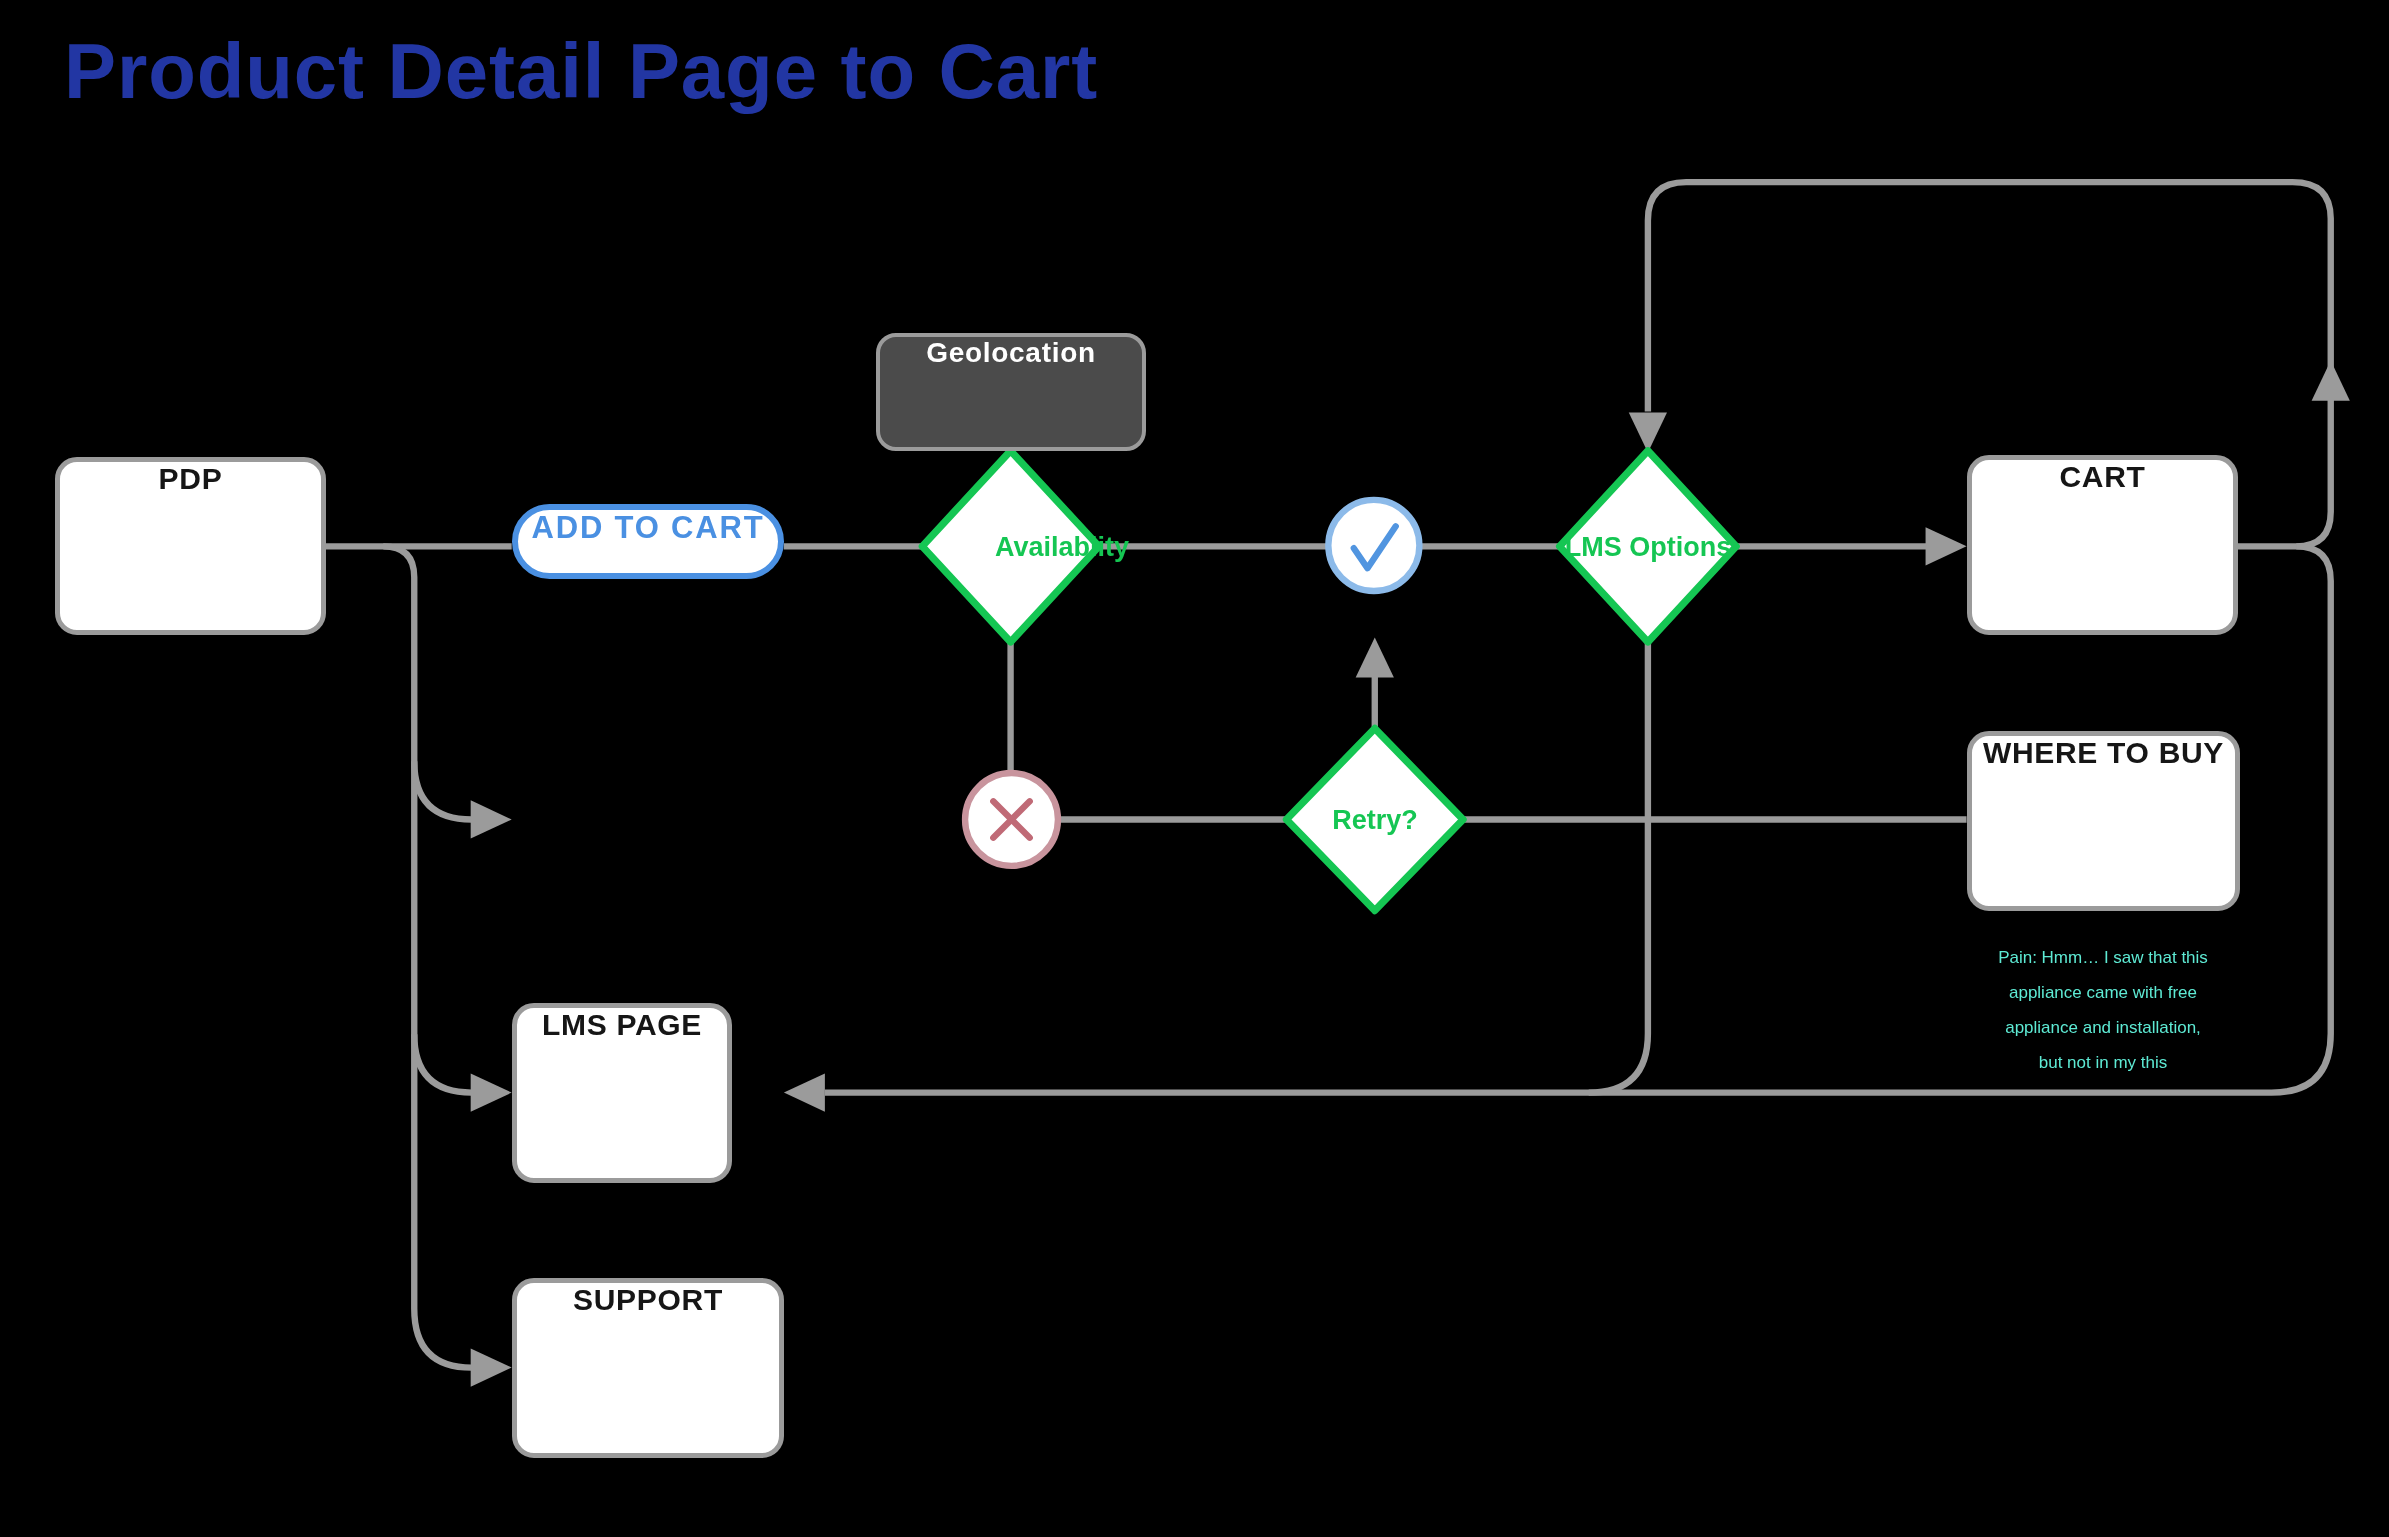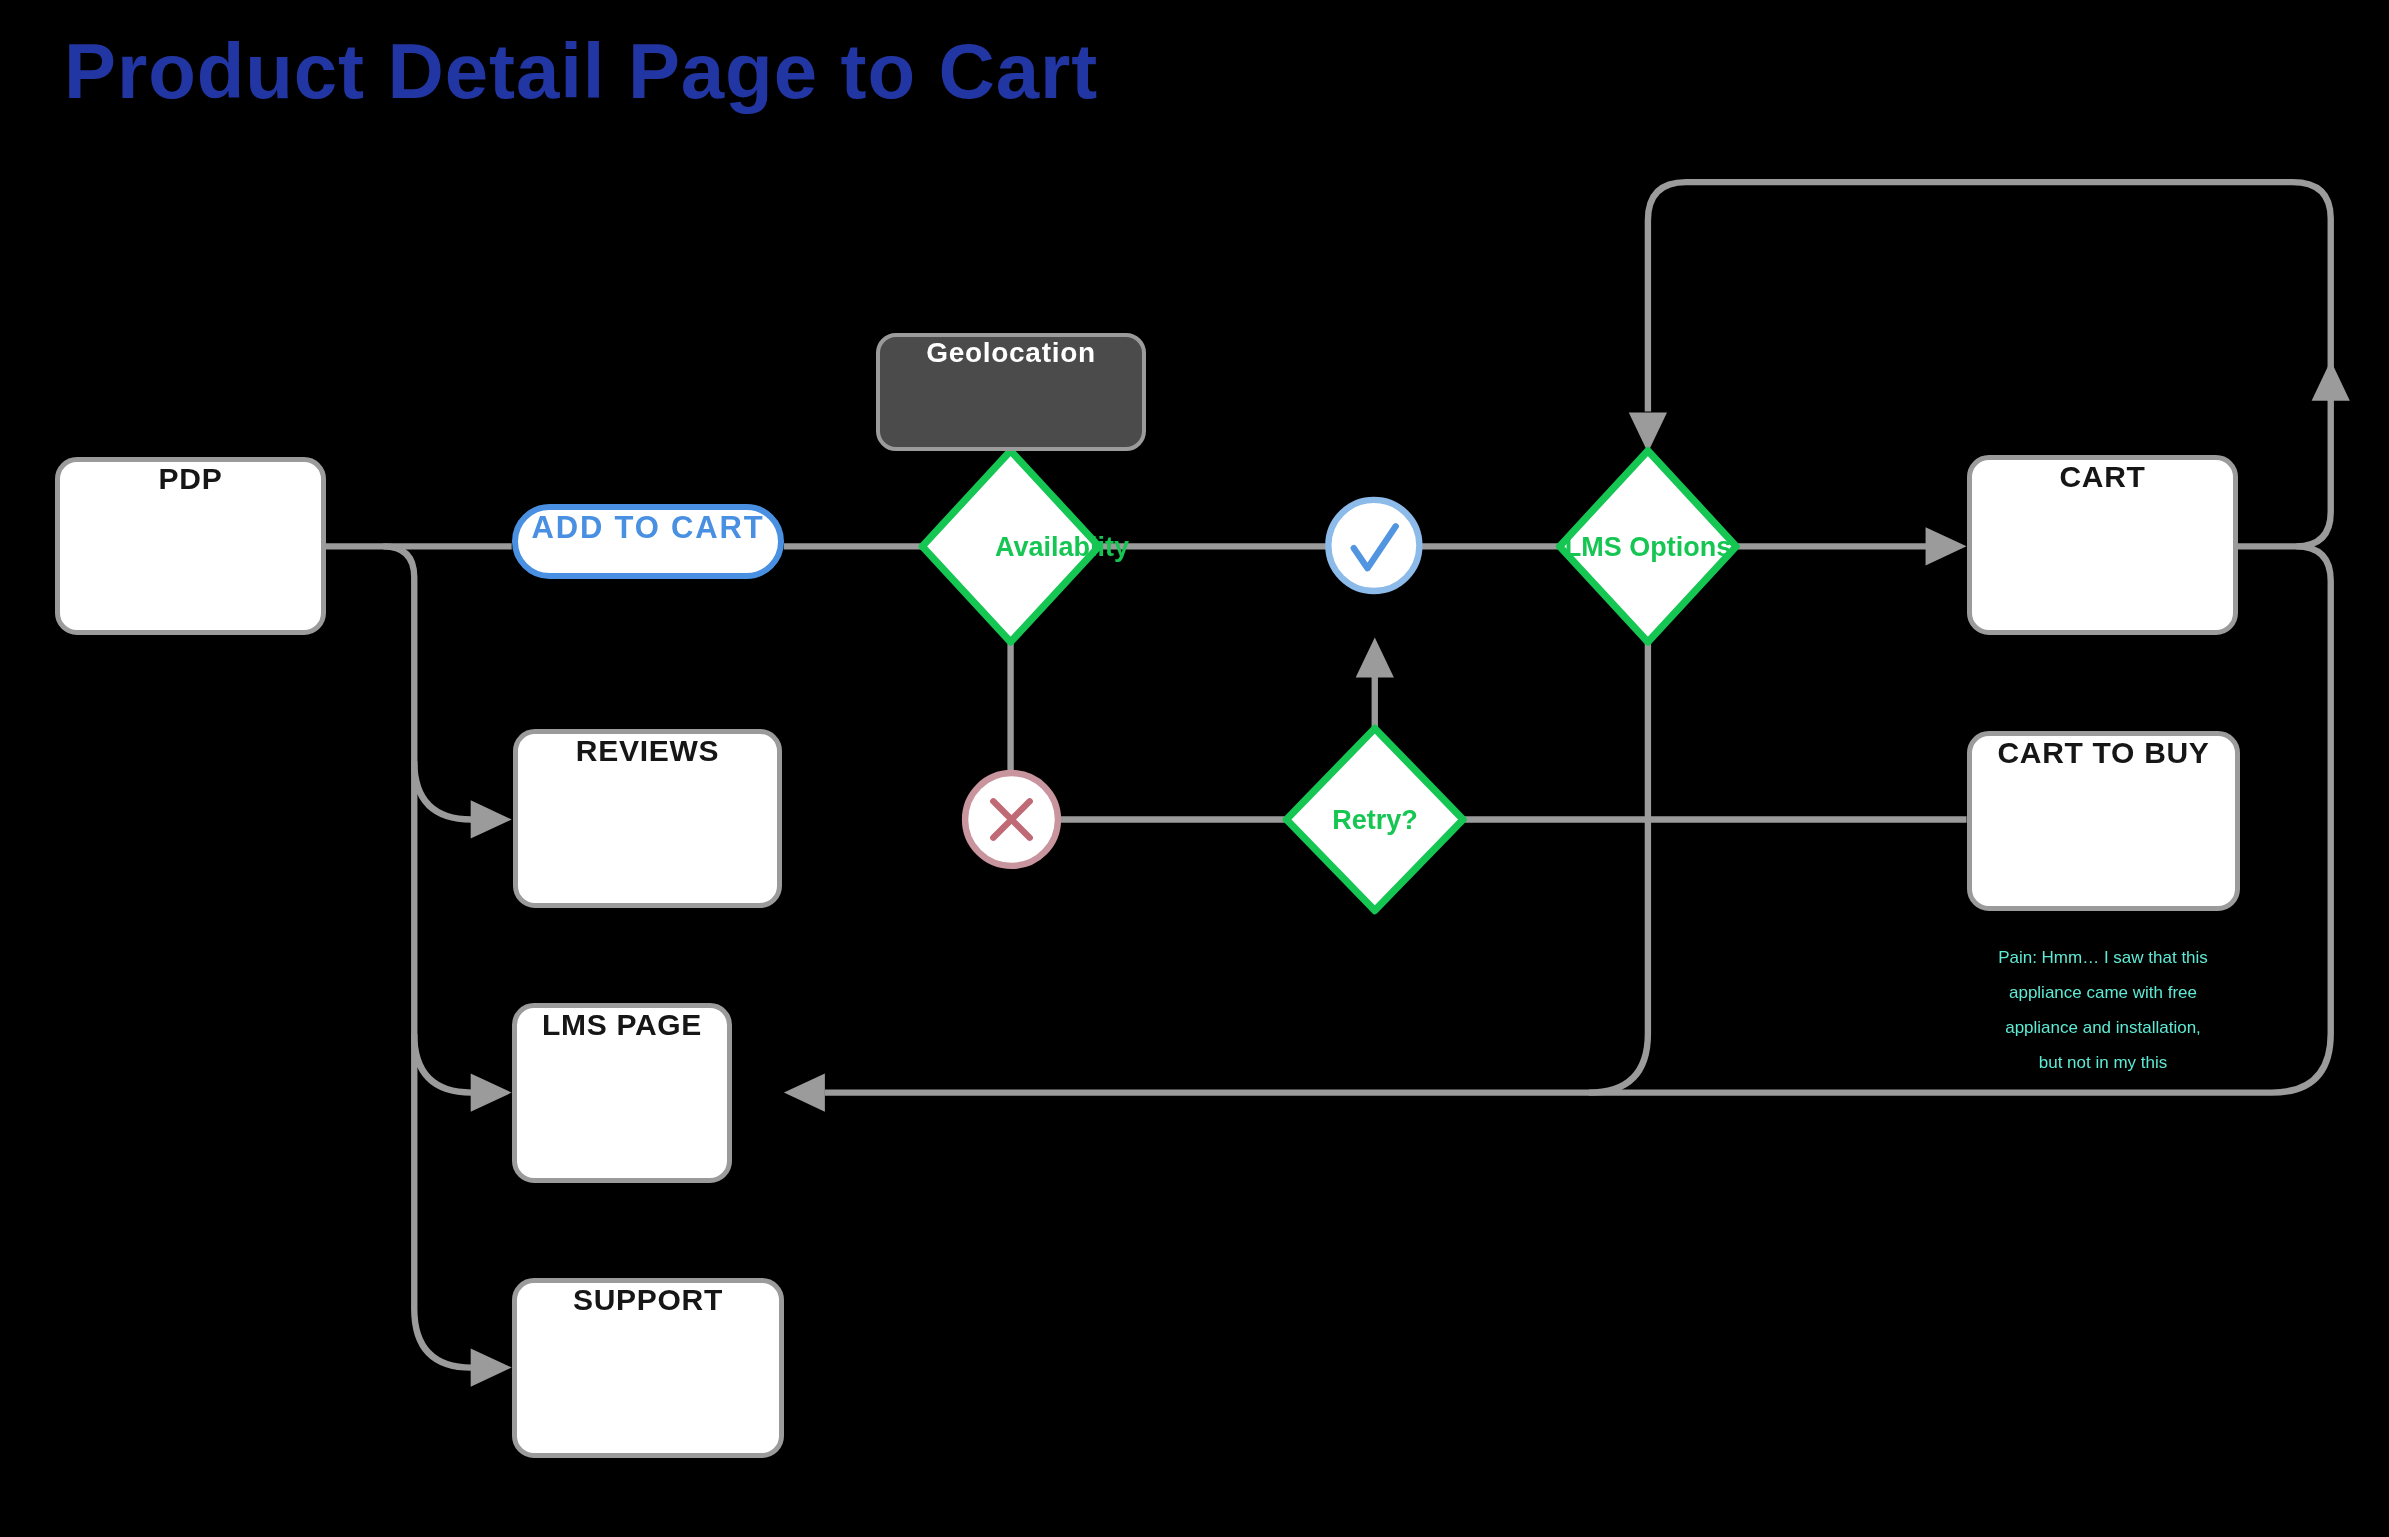--- a/index.html
+++ b/index.html
@@ -121,26 +121,23 @@
   </div>
 
   <div class="node" id="node-geolocation">
     <span class="lbl">Geolocation</span>
   </div>
 
   <div class="node" id="node-cart">
     <span class="lbl">CART</span>
   </div>
 
-  <div class="node" id="node-reviews">
-    <span class="lbl">REVIEWS</span>
-  </div>
 
   <div class="node" id="node-where-to-buy">
-    <span class="lbl">CART TO BUY</span>
+    <span class="lbl">WHERE TO BUY</span>
   </div>
 
   <div class="node" id="node-lms-page">
     <span class="lbl">LMS PAGE</span>
   </div>
 
   <div class="node" id="node-support">
     <span class="lbl">SUPPORT</span>
   </div>
 

